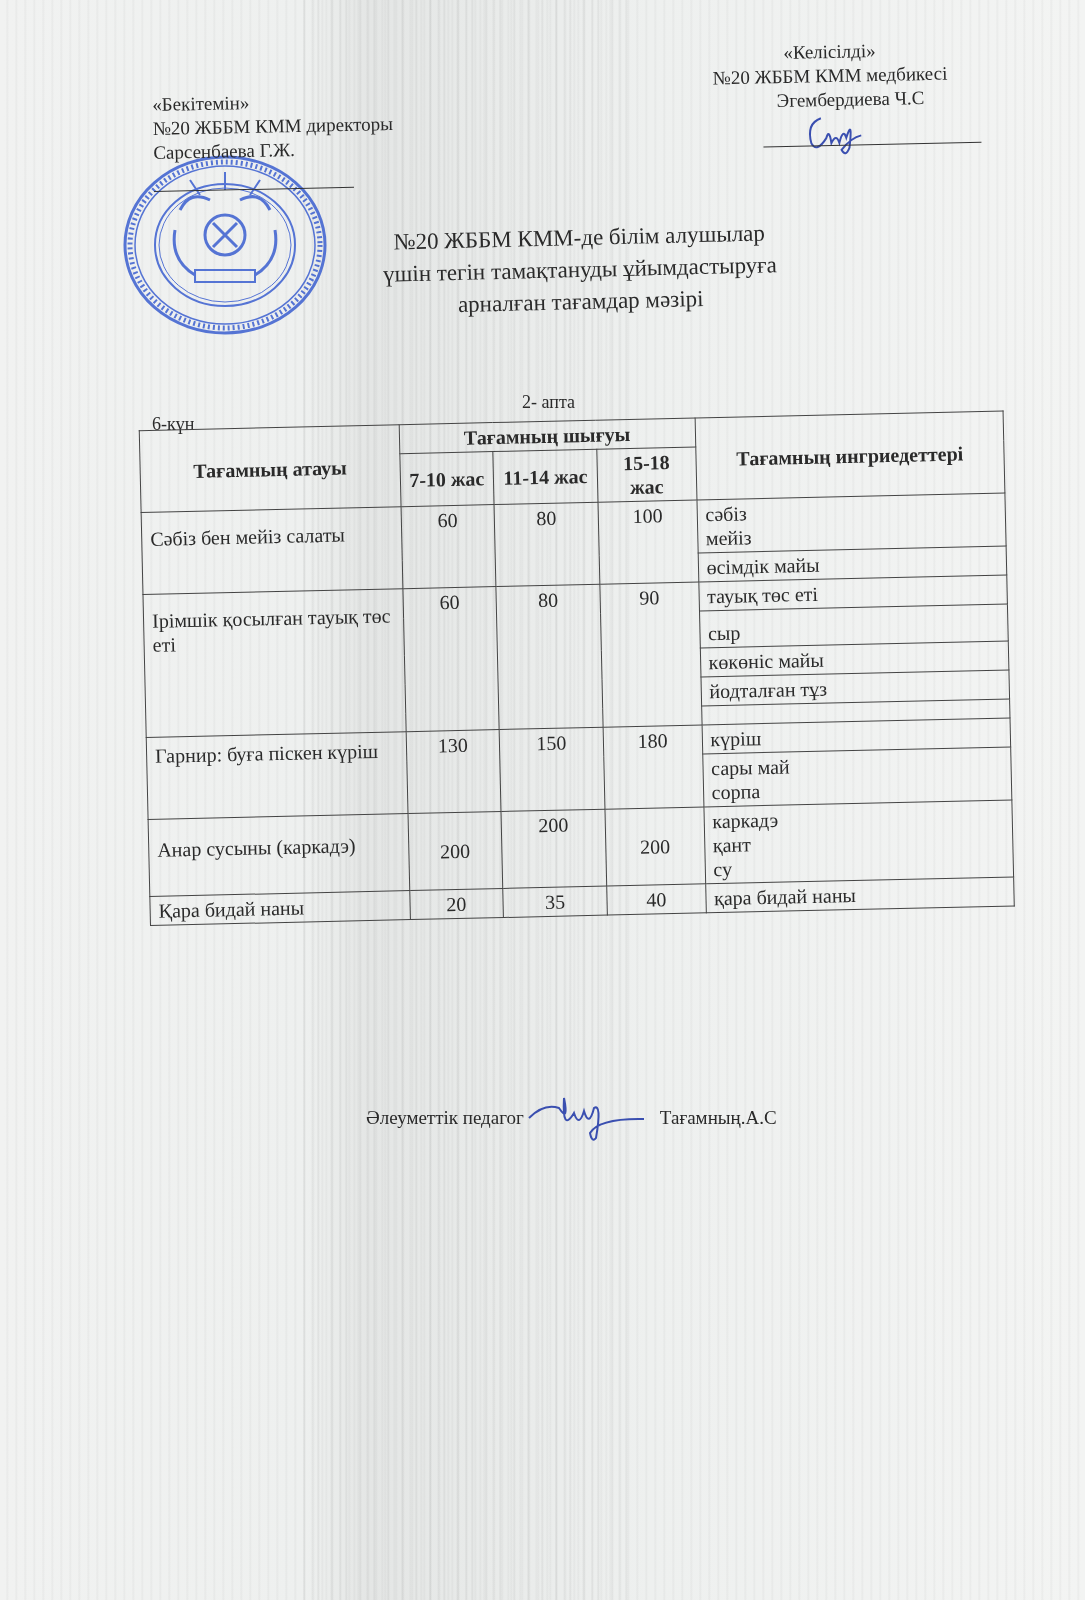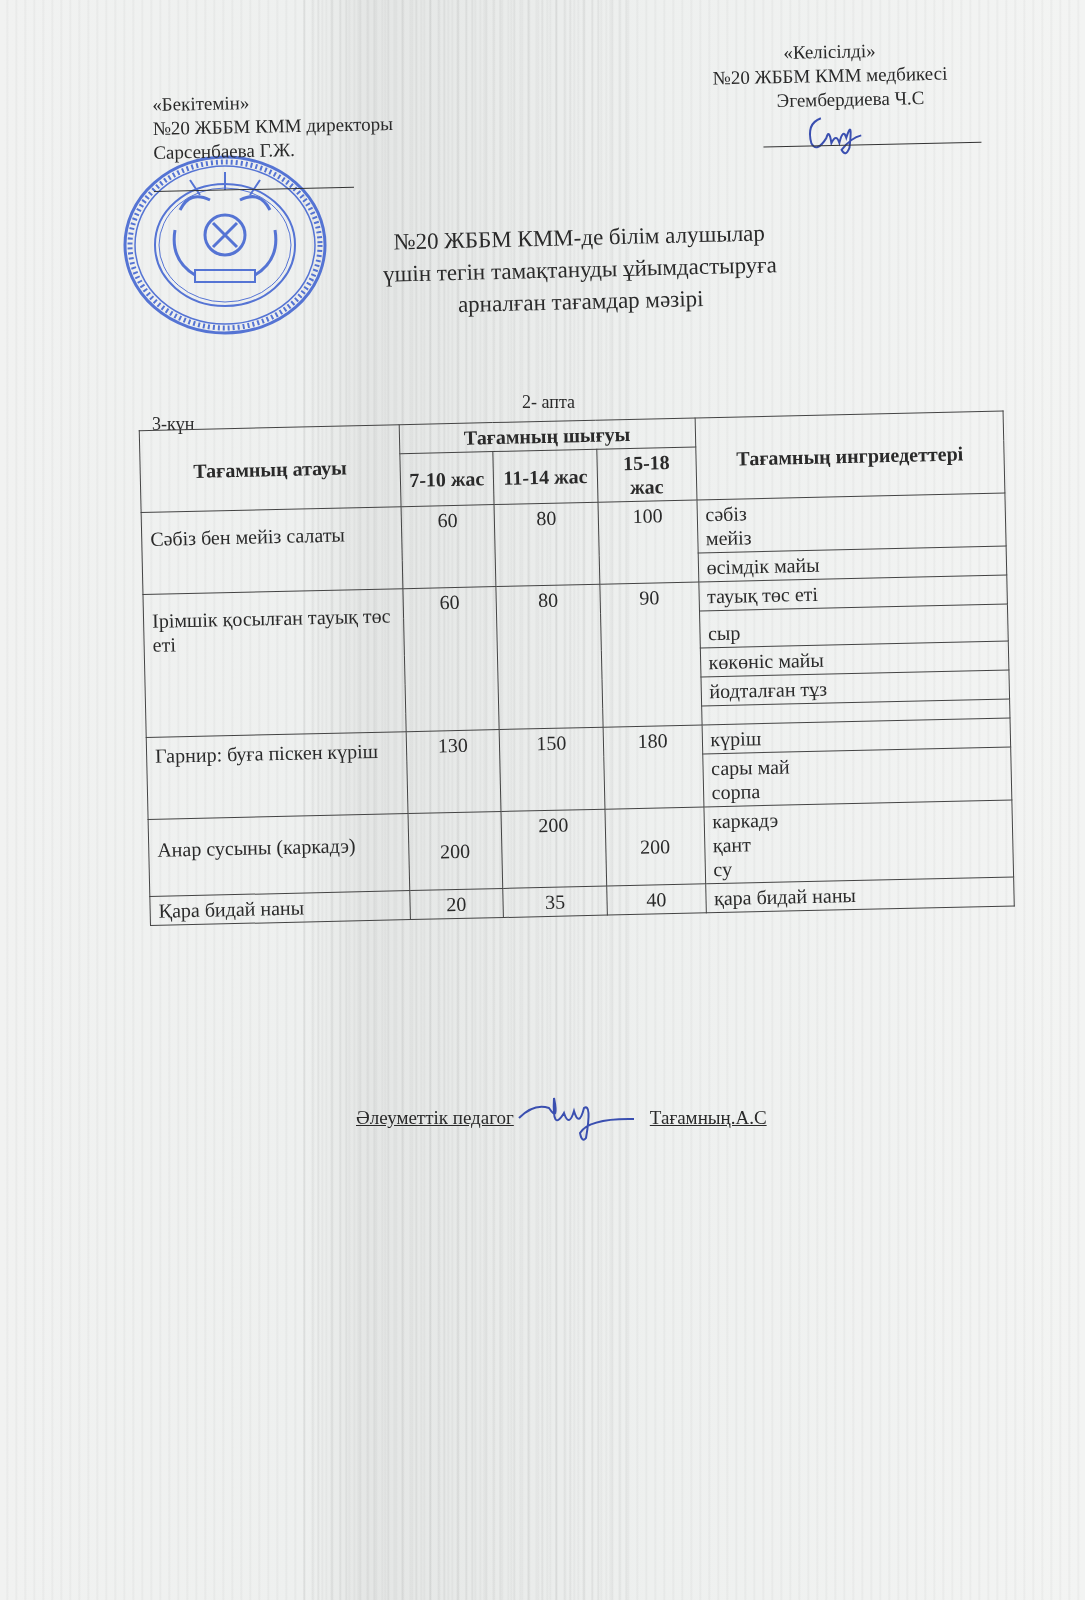--- a/index.html
+++ b/index.html
@@ -32,21 +32,21 @@
     left: 120px; top: 150px; width: 215px; height: 190px;
   }
   table.menu {
     position: absolute; left: 150px; top: 430px; width: 865px;
     border-collapse: collapse; font-size: 20px; line-height: 24px;
     transform: rotate(-1.3deg); transform-origin: left bottom;
   }
   table.menu td, table.menu th { border: 1.3px solid #444; padding: 2px 8px; vertical-align: top; }
   table.menu th { font-weight: bold; text-align: center; vertical-align: middle; }
   .num { text-align: center; }
-  .footer { left: 356px; top: 1093px; font-size: 19px; display: flex; align-items: center; text-decoration: underline; }
+  .footer { left: 366px; top: 1093px; font-size: 19px; display: flex; align-items: center; }
   .footer .sig { width: 130px; height: 50px; }
 </style>
 </head>
 <body>
 
 <div class="page">
   <div class="streak"></div>
 
   <svg class="abs stamp" viewBox="0 0 215 190">
     <g fill="none" stroke="#3b5fd0" opacity="0.85">
@@ -81,21 +81,21 @@
     <div class="sigline"></div>
   </div>
 
   <div class="abs title">
     <div>№20 ЖББМ КММ-де білім алушылар</div>
     <div>үшін тегін тамақтануды ұйымдастыруға</div>
     <div>арналған тағамдар мәзірі</div>
   </div>
 
   <div class="abs week">2- апта</div>
-  <div class="abs day">3-күн</div>
+  <div class="abs day">6-күн</div>
 
   <table class="menu">
     <colgroup>
       <col style="width:250px">
         <col style="width:90px">
         <col style="width:100px">
         <col style="width:95px">
         <col>
     </colgroup>
     <tbody>

